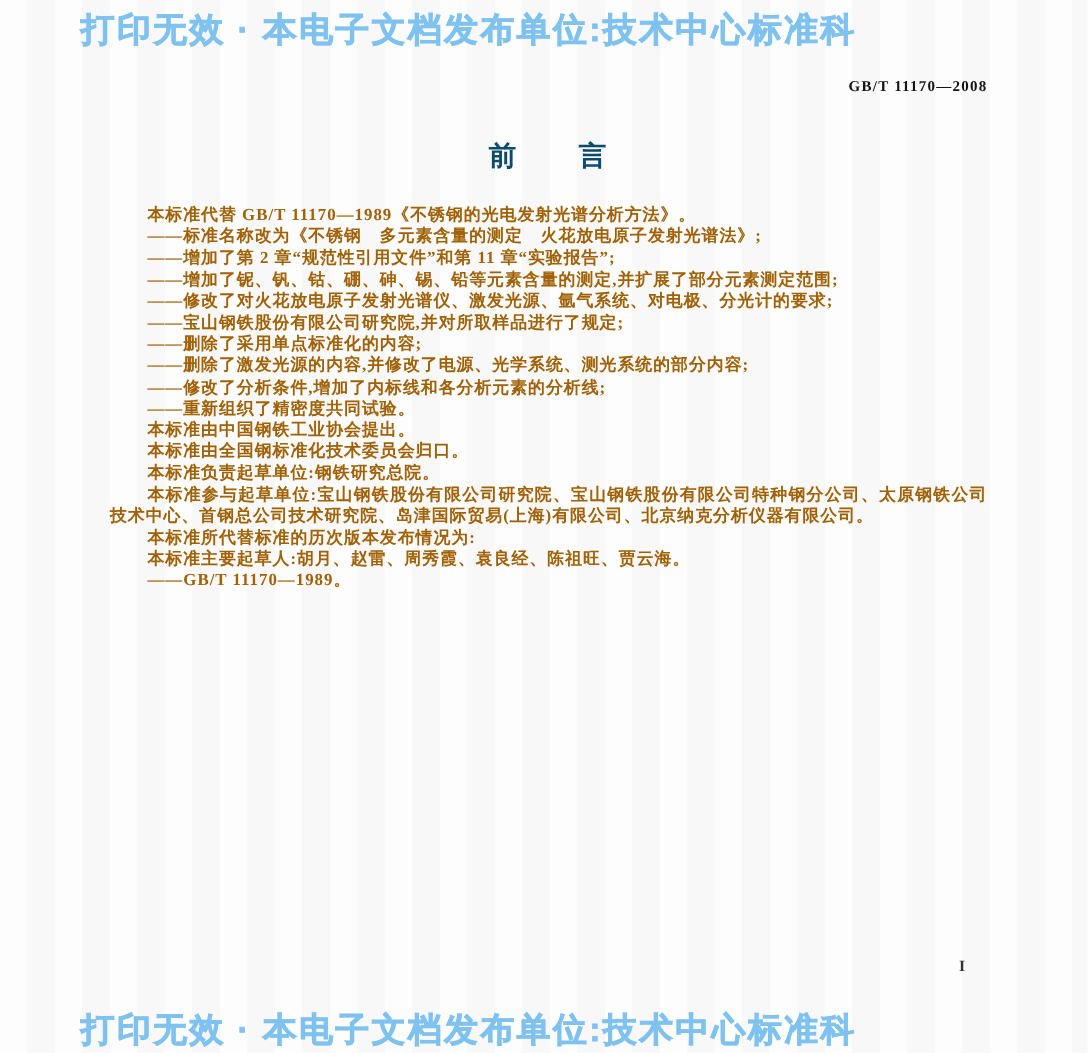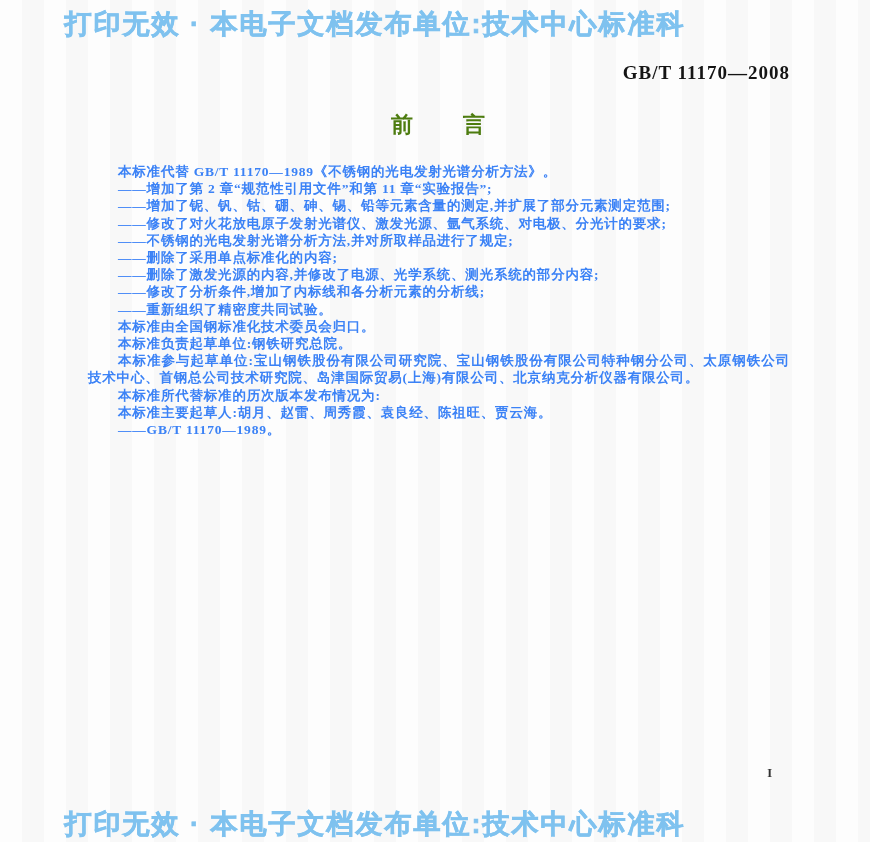--- a/index.html
+++ b/index.html
@@ -16,65 +16,67 @@
     font-weight:bold;font-size:27px;letter-spacing:2px;
     -webkit-text-stroke:0.6px;
   }
   .watermark.top{top:6px;}
   .watermark.bottom{top:806px;}
   .page{
     position:absolute;left:88px;top:0;width:702px;height:842px;
   }
   .doc-number{
     position:absolute;right:0;top:62px;
-    font-size:19px;font-weight:bold;letter-spacing:1px;
+    font-size:12px;font-weight:bold;letter-spacing:1px;
     color:#141414;
     font-family:"Liberation Serif","DejaVu Serif",serif;
   }
   .page-title{
     position:absolute;left:0;top:110px;width:702px;
     text-align:center;font-size:22px;font-weight:bold;
-    color:#4d7c0f;letter-spacing:2px;
+    color:#0c4a6e;letter-spacing:2px;
     white-space:pre;
   }
   .body-block{
     position:absolute;left:0;top:163px;width:702px;
   }
   .body-line{
     margin:0;font-size:13.5px;line-height:17.2px;
     font-weight:600;letter-spacing:0.8px;
-    text-indent:30px;text-align:justify;color:#3b82f6;
+    text-indent:30px;text-align:justify;color:#a16207;
   }
   .page-number{
     position:absolute;right:18px;top:766px;
     font-size:12.5px;font-weight:bold;color:#333;
     font-family:"Liberation Serif","DejaVu Serif",serif;
   }
 </style>
 </head>
 <body>
 
 <div class="watermark top" style="color: rgb(127, 194, 239);">打印无效 · 本电子文档发布单位:技术中心标准科</div>
 
 <div class="page">
 
   <div class="doc-number">GB/T 11170—2008</div>
 
   <div class="page-title">前　　言</div>
 
   <div class="body-block">
       <p class="body-line">本标准代替 GB/T 11170—1989《不锈钢的光电发射光谱分析方法》。</p>
+      <p class="body-line">——标准名称改为《不锈钢　多元素含量的测定　火花放电原子发射光谱法》;</p>
       <p class="body-line">——增加了第 2 章“规范性引用文件”和第 11 章“实验报告”;</p>
       <p class="body-line">——增加了铌、钒、钴、硼、砷、锡、铅等元素含量的测定,并扩展了部分元素测定范围;</p>
       <p class="body-line">——修改了对火花放电原子发射光谱仪、激发光源、氩气系统、对电极、分光计的要求;</p>
-      <p class="body-line">——不锈钢的光电发射光谱分析方法,并对所取样品进行了规定;</p>
+      <p class="body-line">——宝山钢铁股份有限公司研究院,并对所取样品进行了规定;</p>
       <p class="body-line">——删除了采用单点标准化的内容;</p>
       <p class="body-line">——删除了激发光源的内容,并修改了电源、光学系统、测光系统的部分内容;</p>
       <p class="body-line">——修改了分析条件,增加了内标线和各分析元素的分析线;</p>
       <p class="body-line">——重新组织了精密度共同试验。</p>
+      <p class="body-line">本标准由中国钢铁工业协会提出。</p>
       <p class="body-line">本标准由全国钢标准化技术委员会归口。</p>
       <p class="body-line">本标准负责起草单位:钢铁研究总院。</p>
       <p class="body-line">本标准参与起草单位:宝山钢铁股份有限公司研究院、宝山钢铁股份有限公司特种钢分公司、太原钢铁公司技术中心、首钢总公司技术研究院、岛津国际贸易(上海)有限公司、北京纳克分析仪器有限公司。</p>
       <p class="body-line">本标准所代替标准的历次版本发布情况为:</p>
       <p class="body-line">本标准主要起草人:胡月、赵雷、周秀霞、袁良经、陈祖旺、贾云海。</p>
       <p class="body-line">——GB/T 11170—1989。</p>
     </div>
 
   <div class="page-number">I</div>
 </div>

